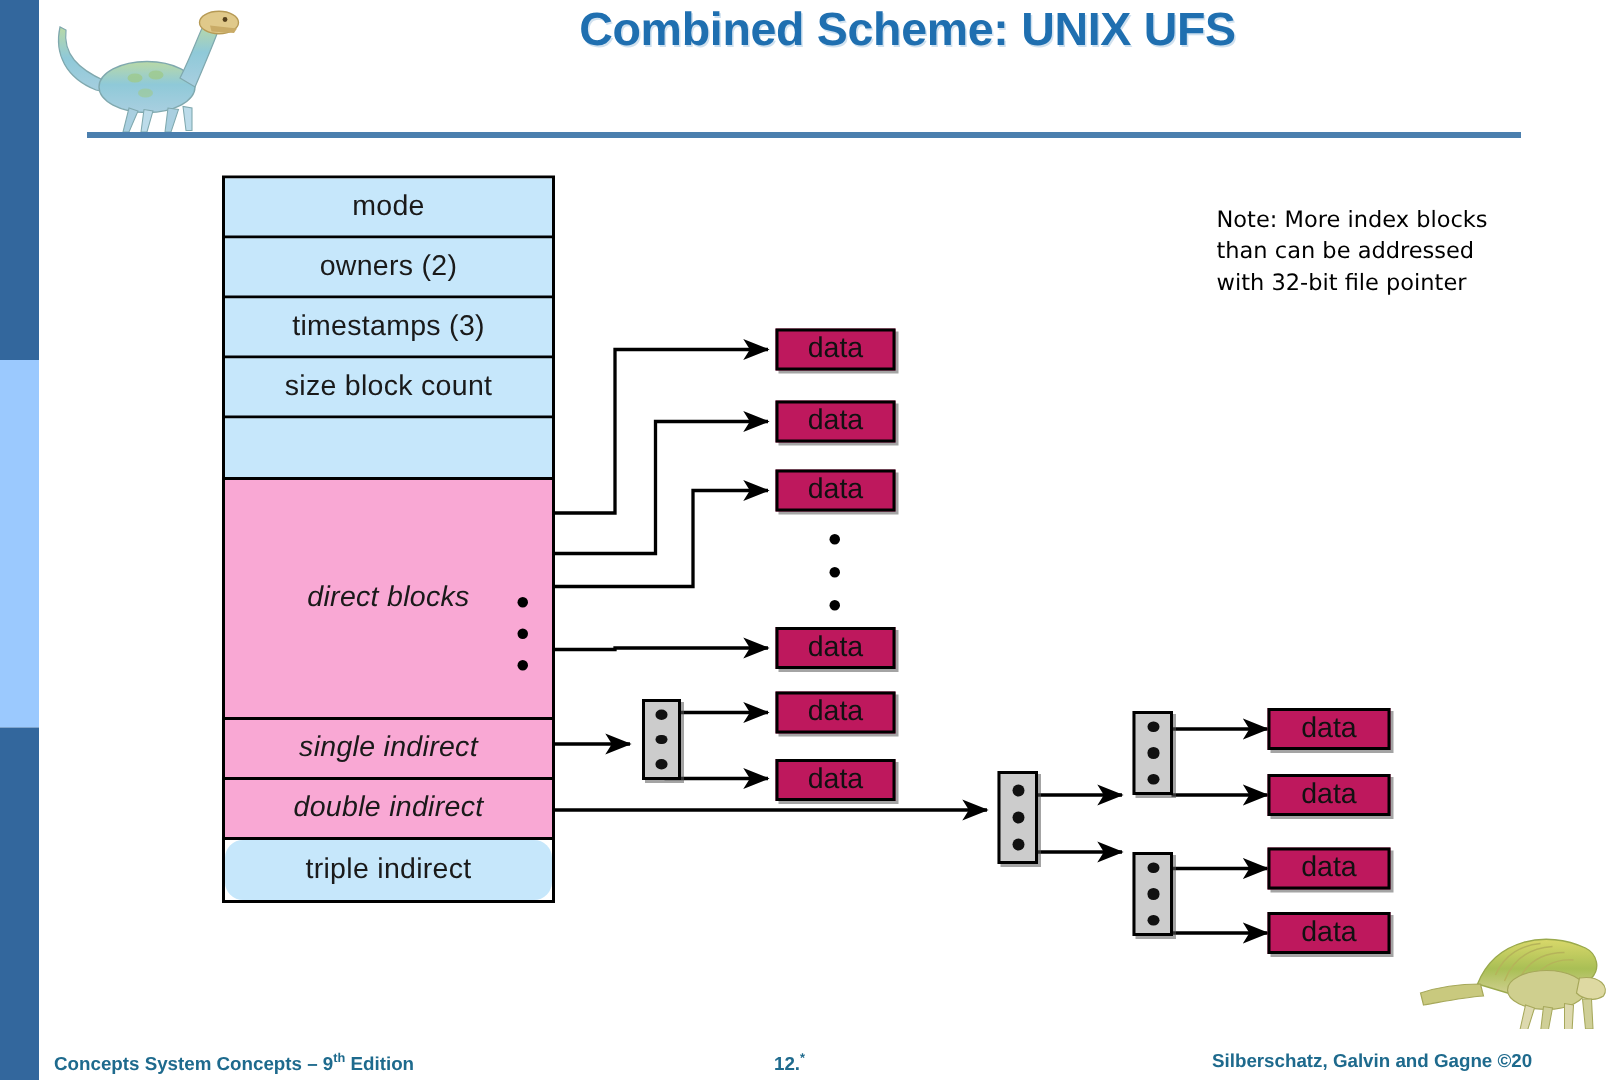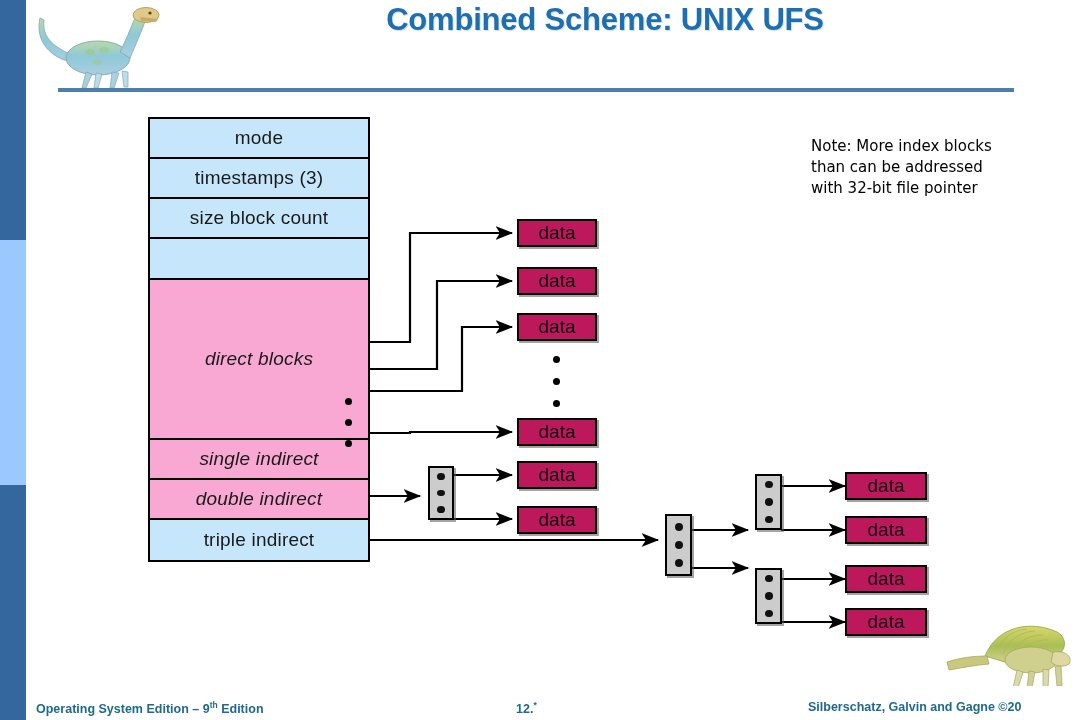--- a/index.html
+++ b/index.html
@@ -91,21 +91,21 @@
   .inode-row {
     box-sizing: border-box;
     border-bottom: 2px solid #000;
     display: flex;
     align-items: center;
     justify-content: center;
     font-size: 19px;
     color: #1a1a1a;
     letter-spacing: 0.2px;
   }
-  .inode-row:last-child { border-bottom: none; }
+  .inode-row:last-child { border-bottom: none; border-radius: 12px; }
   .inode-row.blue { background: #c6e7fb; }
   .inode-row.grey { background: #f9a8d4; font-style: italic; }
   .inode-row.h40  { height: 40px; }
   .inode-row.h41  { height: 41px; }
   .inode-row.tall { height: 160px; }
 
   
   #direct-dots {
     position: absolute;
     left: 345px;
@@ -278,20 +278,21 @@
       <path d="M781 486 H 845"></path>
       <path d="M781 530 H 845"></path>
 
       <path d="M781 579 H 845"></path>
       <path d="M781 622 H 845"></path>
     </g>
   </svg>
 
   <div id="inode-table">
     <div class="inode-row blue h40">mode</div>
+    <div class="inode-row blue h40">owners (2)</div>
     <div class="inode-row blue h40">timestamps (3)</div>
     <div class="inode-row blue h40">size block count</div>
     <div class="inode-row blue h41"></div>
     <div class="inode-row grey tall">direct blocks</div>
     <div class="inode-row grey h40">single indirect</div>
     <div class="inode-row grey h40">double indirect</div>
     <div class="inode-row blue h40">triple indirect</div>
   </div>
 
   <div id="direct-dots">
@@ -373,17 +374,17 @@
 
     <path d="M72 52 L 68 70 L 73 70 L 78 54 Z" fill="#ddd9ae" stroke="#a6a85a" stroke-width="0.7"></path>
     <path d="M84 53 L 82 70 L 87 70 L 90 54 Z" fill="#cfcf97" stroke="#a6a85a" stroke-width="0.7"></path>
     <path d="M98 51 L 98 70 L 103 70 L 104 52 Z" fill="#ddd9ae" stroke="#a6a85a" stroke-width="0.7"></path>
     <path d="M110 48 L 112 68 L 117 68 L 116 48 Z" fill="#cfcf97" stroke="#a6a85a" stroke-width="0.7"></path>
   </svg>
 </div>
 
 <div id="footer-rule"></div>
 
-<div class="footer-text" id="footer-left"><span>Operating System Edition </span><span>– 9</span><sup>th</sup><span> Edition</span></div>
+<div class="footer-text" id="footer-left"><span>Concepts System Concepts </span><span>– 9</span><sup>th</sup><span> Edition</span></div>
 
 <div class="footer-text" id="footer-center"><span>12.</span><sup>*</sup></div>
 
 <div class="footer-text" id="footer-right">Silberschatz, Galvin and Gagne ©20</div>
 
 </body></html>

